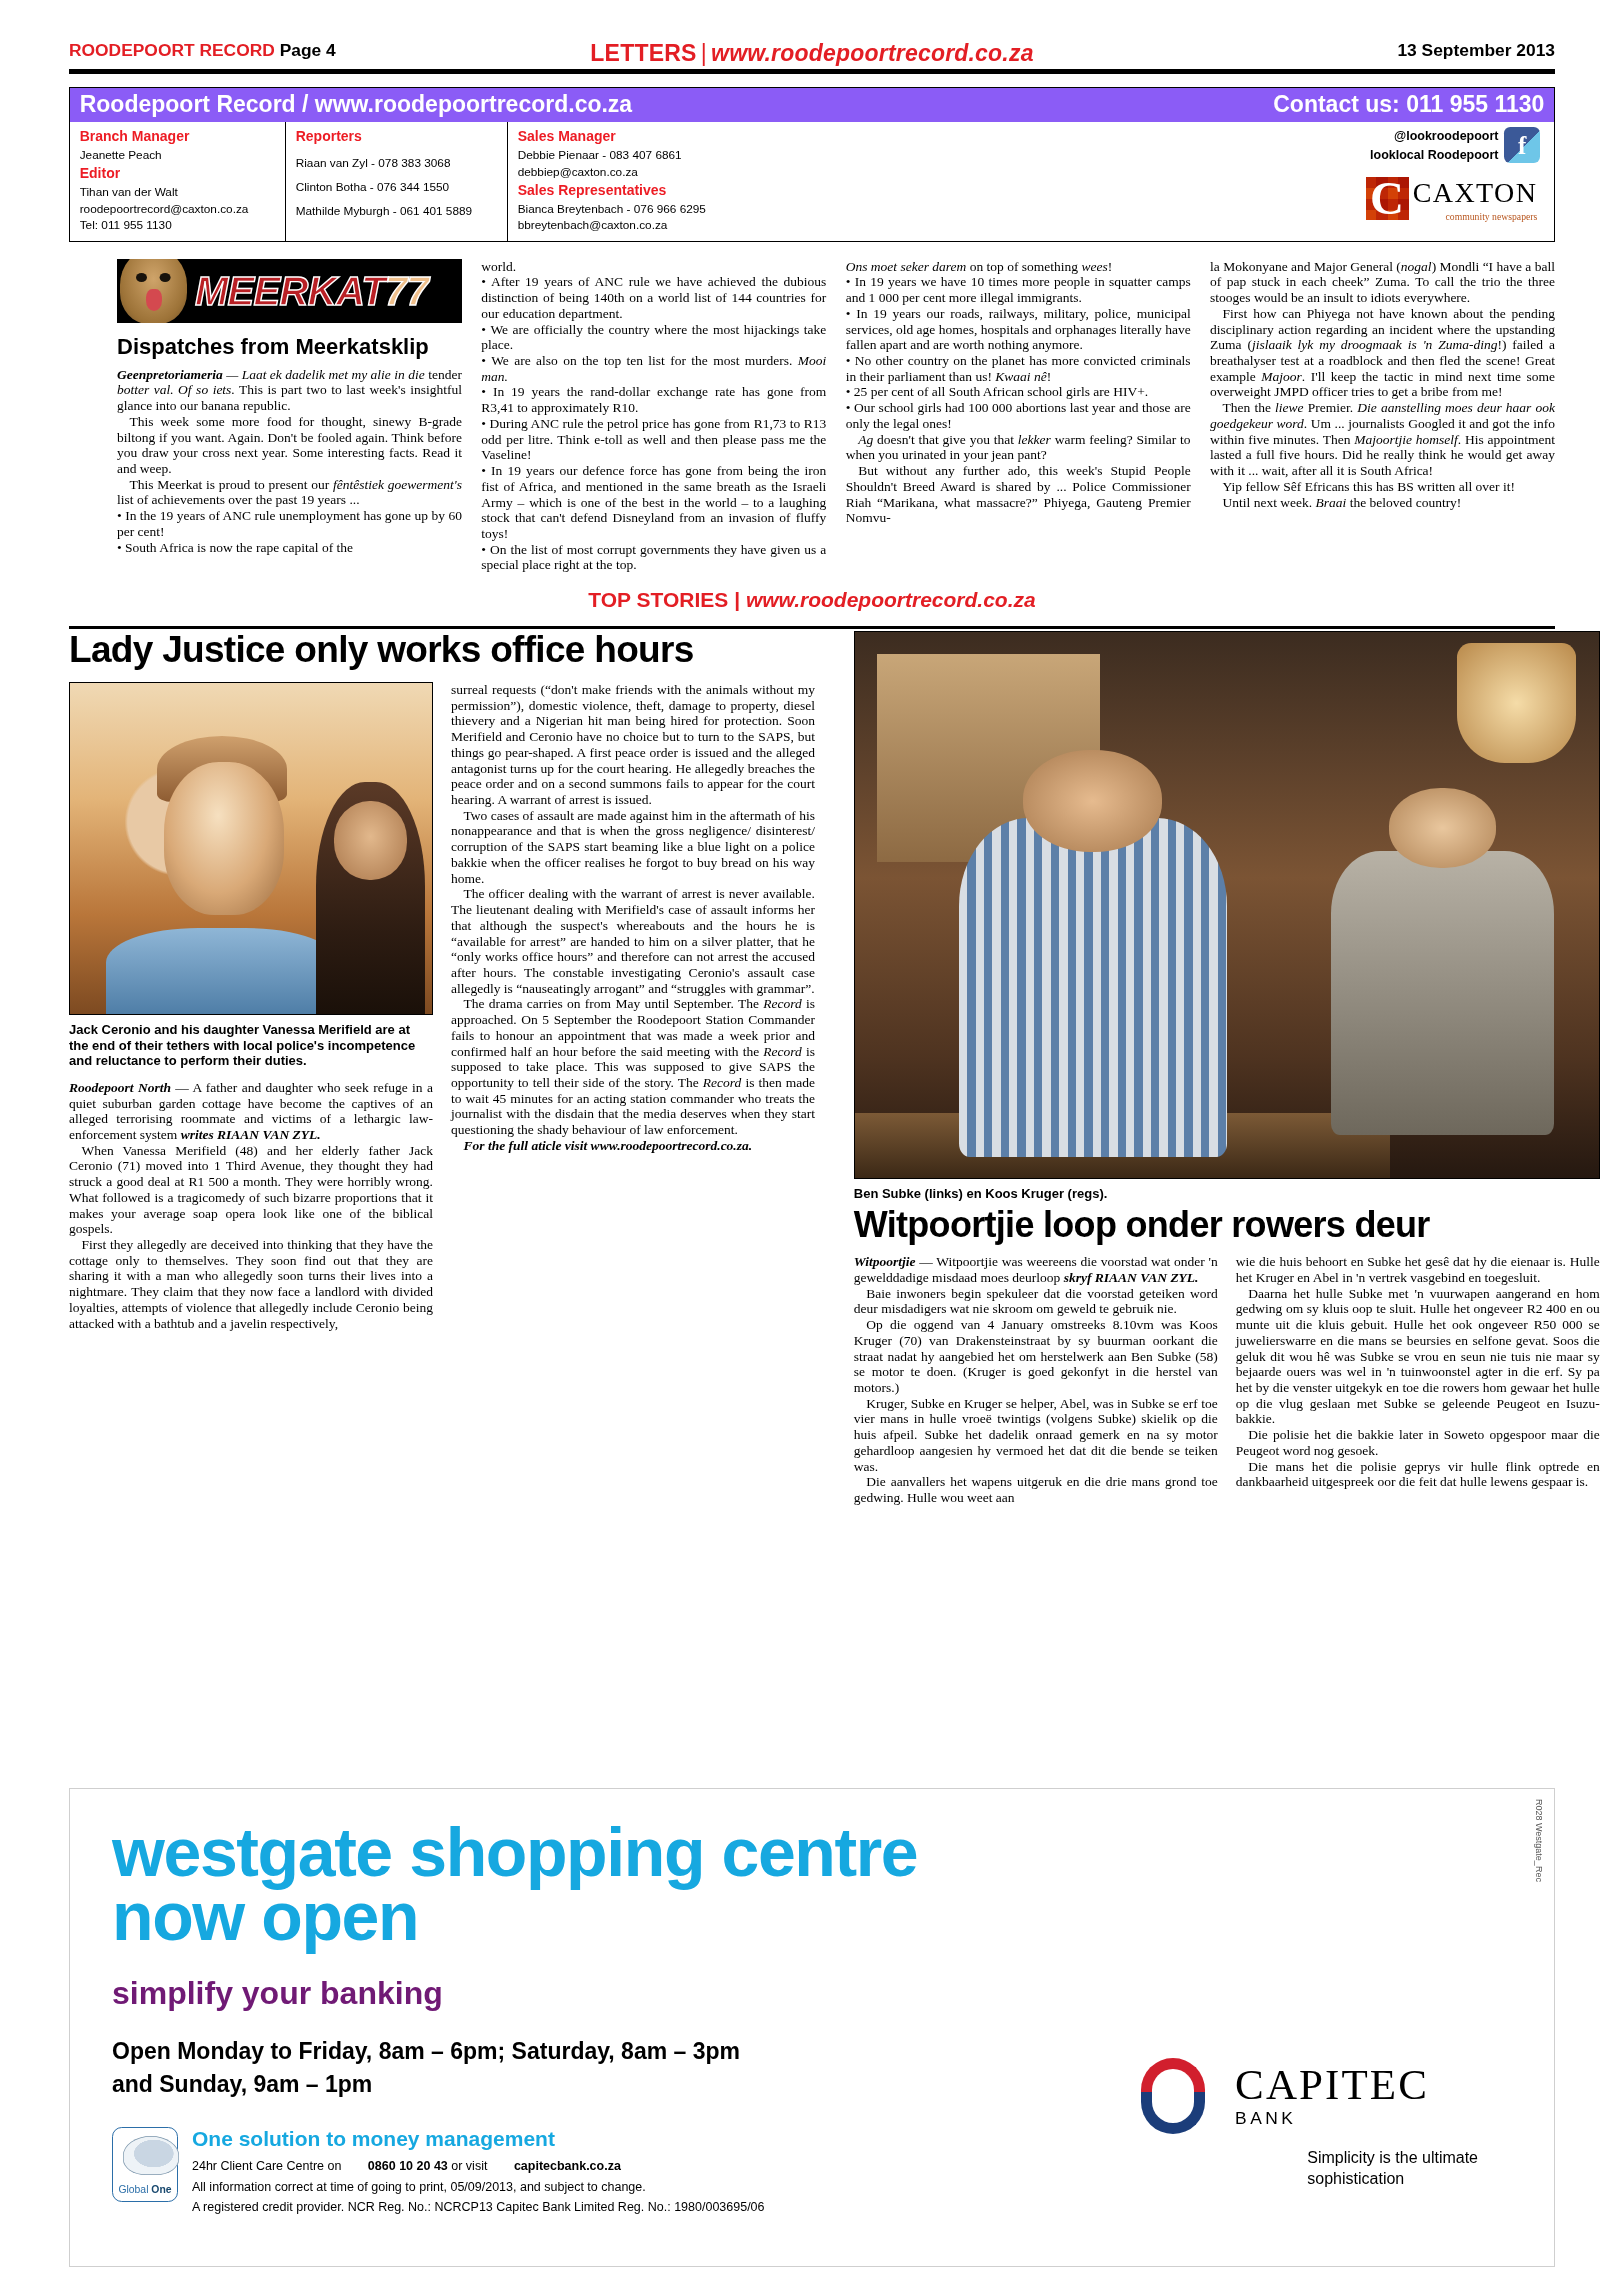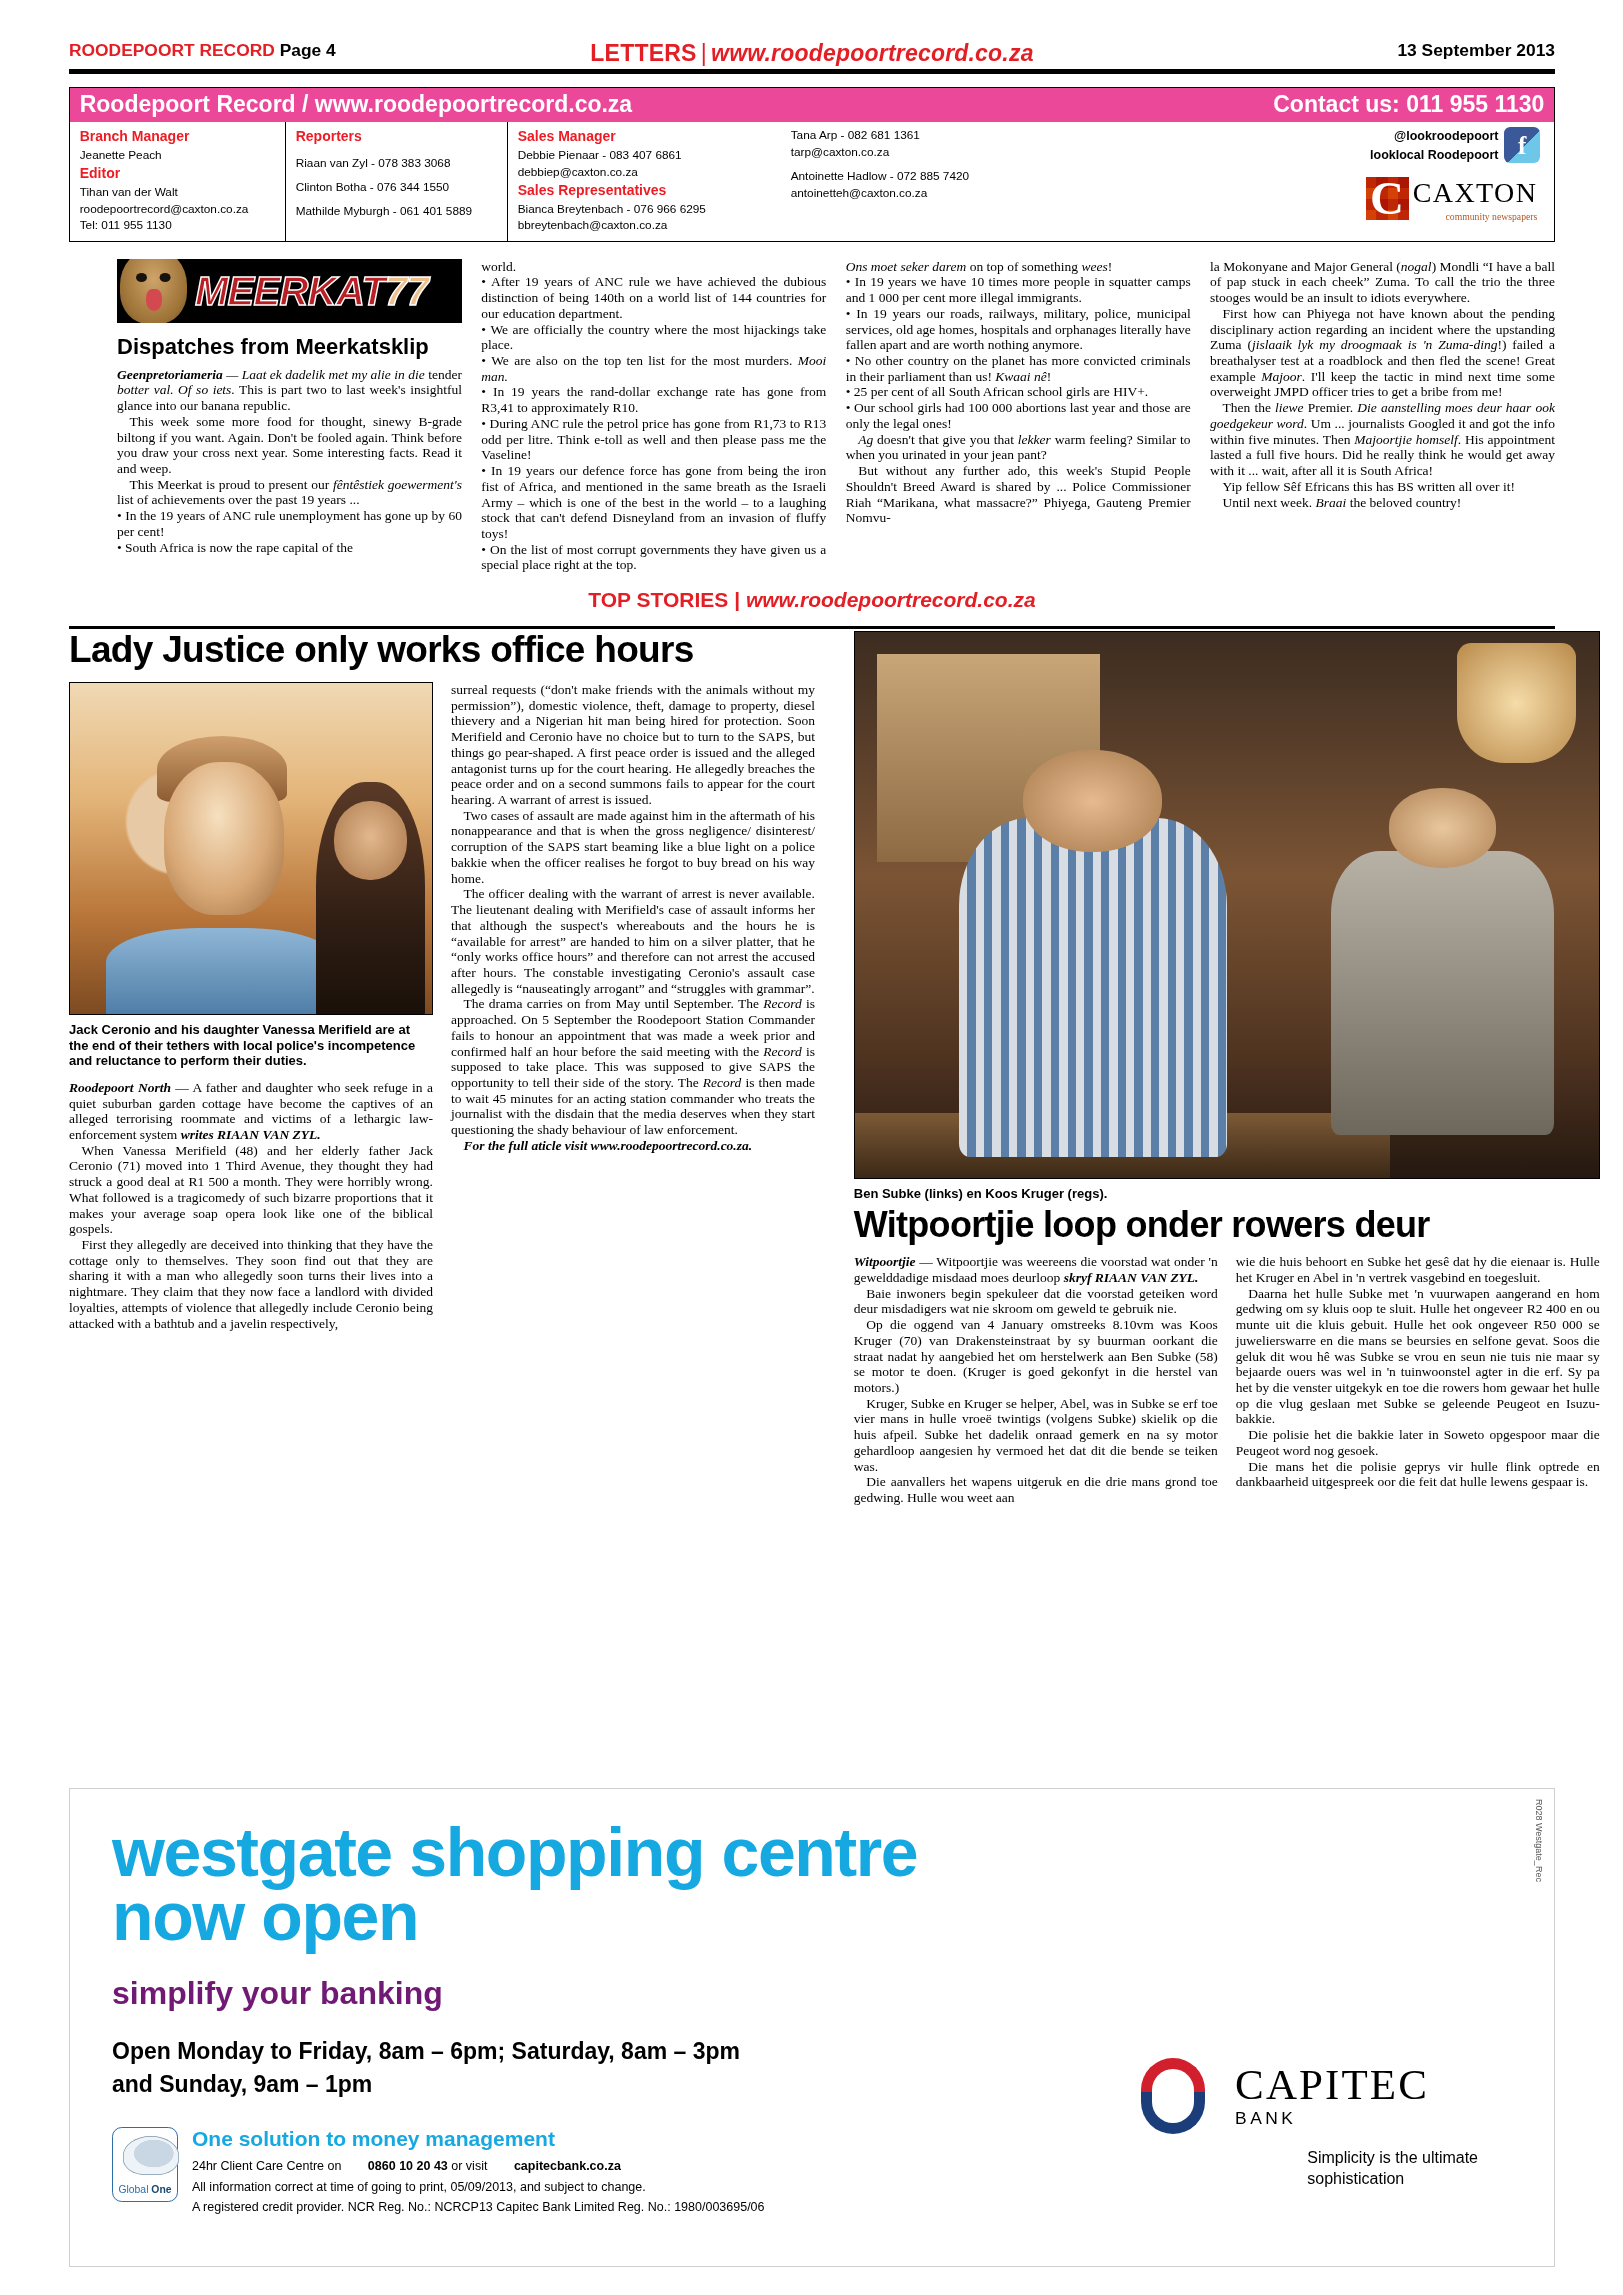--- a/index.html
+++ b/index.html
@@ -21,21 +21,21 @@
   .section-title { font-family: "Liberation Sans", sans-serif; font-weight: bold;
                    color: #e31e24; font-size: 23px; letter-spacing: 0.2px;
                    position: absolute; left: 50%; transform: translateX(-50%); white-space: nowrap;}
   .section-title .bar { font-weight: normal; padding: 0 4.2px;}
   .section-title .url { font-style: italic; }
   .masthead-date { font-family: "Liberation Sans", sans-serif; font-size: 17.4px; font-weight: bold; }
   .rule-thick { height: 4.9px; background: #000; margin-top: 8.3px; }
 
   
   .contact-box { border: 1.4px solid #000; margin-top: 12.5px; }
-  .contact-head { background: #ec4899; color: #fff; display: flex;
+  .contact-head { background: #8b5cf6; color: #fff; display: flex;
                   justify-content: space-between; align-items: flex-start;
                   padding: 3.5px 9.7px; font-family: "Liberation Sans", sans-serif;
                   font-weight: bold; font-size: 23px; }
   .contact-body { display: flex; background: #fff; min-height: 108px; }
   .cb-col { padding: 5.6px 9.7px 7px 9.7px; font-family: "Liberation Sans", sans-serif;
             font-size: 11.8px; line-height: 1.42; }
   .cb-col + .cb-col { border-left: 1.4px solid #000; }
   .cb-c1 { width: 215px; }
   .cb-c2 { width: 222px; }
   .cb-c3 { width: 274px; }
@@ -240,27 +240,20 @@
         <div>Mathilde Myburgh - 061 401 5889</div>
       </div>
       <div class="cb-col cb-c3">
         <div class="cb-role">Sales Manager</div>
         <div>Debbie Pienaar - 083 407 6861</div>
         <div>debbiep@caxton.co.za</div>
         <div class="cb-role">Sales Representatives</div>
         <div>Bianca Breytenbach - 076 966 6295</div>
         <div>bbreytenbach@caxton.co.za</div>
       </div>
-      <div class="cb-col cb-c4">
-        <div>Tana Arp - 082 681 1361</div>
-        <div>tarp@caxton.co.za</div>
-        <div class="cb-sp"></div>
-        <div>Antoinette Hadlow -  072 885 7420</div>
-        <div>antoinetteh@caxton.co.za</div>
-      </div>
       <div class="cb-col cb-c5">
         <div class="social-wrap">
           <div class="social-text">
             <div>@lookroodepoort</div>
             <div>looklocal Roodepoort</div>
           </div>
           <div class="fb-ic">f</div>
         </div>
         <div class="caxton">
           <div class="caxton-c"></div>

